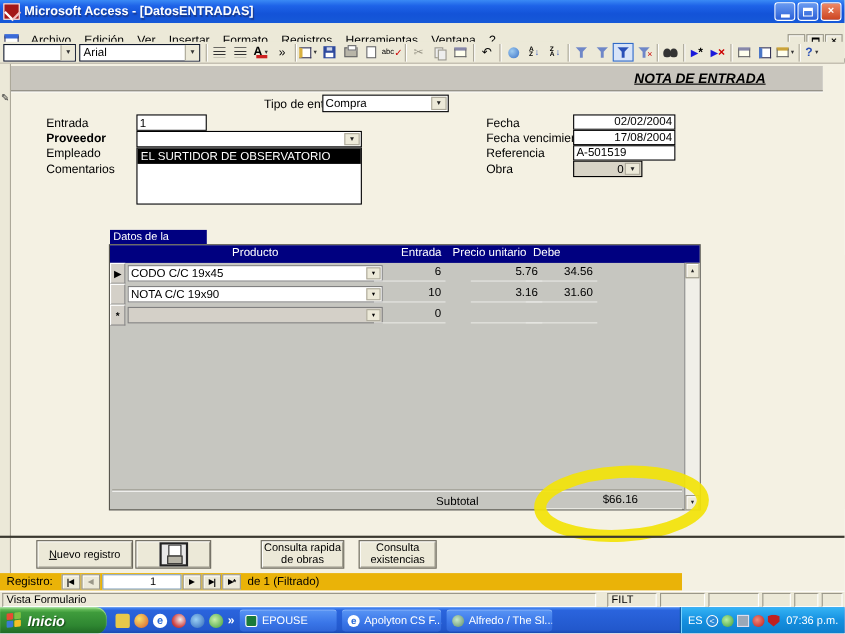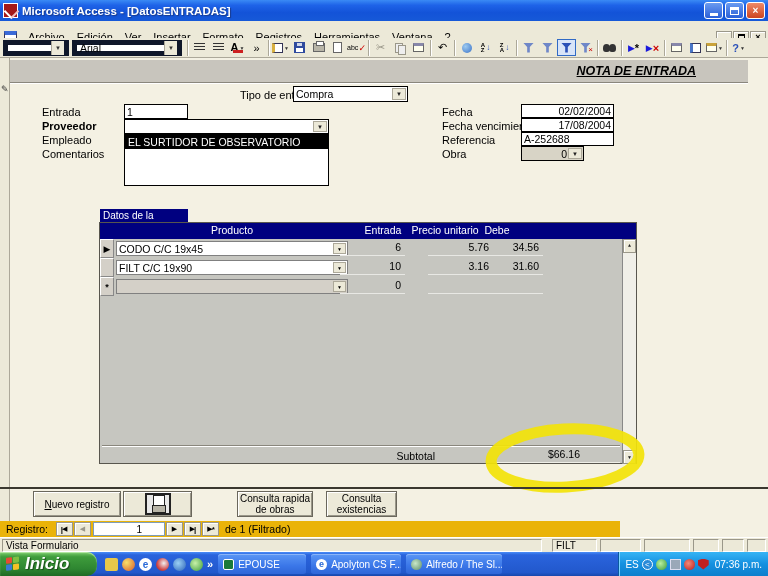--- a/index.html
+++ b/index.html
@@ -33,21 +33,21 @@
   #child-controls { margin-left:auto; display:flex; }
   .cbtn { width:16px; height:13px; border:1px solid #9a9789; background:#ece9d8; margin-left:1px;
     display:flex; align-items:center; justify-content:center; font-size:9px; font-weight:bold;
     box-shadow:inset 1px 1px 0 #fff; }
   .cbtn .minbar2 { width:6px; height:2px; background:#000; margin-top:6px; }
   .cbtn .restore2 { width:7px; height:6px; border:1px solid #000; border-top:2px solid #000; }
 
   
   #toolbar { left:0; top:38px; width:768px; height:20px; background:#ece9d8;
     border-bottom:1px solid #aca899; display:flex; align-items:center; padding:0 3px; }
-  .tcombo { height:16px; background:#fff; border:5px solid #0f172a; display:flex; align-items:center;
+  .tcombo { height:16px; background:#fff; border:1px solid #0f172a; display:flex; align-items:center;
     font-size:10.5px; padding-left:3px; margin-right:3px; }
   .tcombo .arrow { margin-left:auto; width:13px; height:14px; background:#ece9d8; border-left:1px solid #aca899;
     display:flex; align-items:center; justify-content:center; font-size:6px; color:#333; }
   .tbtn { width:19px; height:17px; display:flex; align-items:center; justify-content:center;
     border:1px solid transparent; font-size:11px; position:relative; }
   .tsep { width:1px; height:16px; background:#aca899; margin:0 2px; box-shadow:1px 0 0 #fff; }
   .gray { color:#9a9789; }
   .alines { width:11px; height:9px; background:repeating-linear-gradient(180deg,#333 0 1px,transparent 1px 3px); }
   .fontA { font-weight:bold; font-size:11px; line-height:9px; }
   .redbar { position:absolute; left:4px; bottom:2px; width:10px; height:3px; background:#cc2020; }
@@ -138,21 +138,21 @@
     font-size:10px; padding:0px 3px; background:#ece9d8; }
 
   
   #taskbar { left:0; top:552px; width:768px; height:24px;
     background:linear-gradient(180deg,#4a8ef8 0%,#2a64dd 12%,#2258cc 85%,#1747ad 100%); display:flex; align-items:center; }
   #start-btn { width:97px; height:24px; border-radius:0 10px 10px 0;
     background:linear-gradient(180deg,#7ed06e 0%,#3f9c3c 20%,#2e8631 70%,#1f6a24 100%);
     display:flex; align-items:center; padding-left:6px; box-shadow:inset 0 1px 1px #b8e8a8; }
   #start-logo { width:14px; height:14px; display:grid; grid-template-columns:6px 6px; grid-template-rows:6px 6px; gap:1px; transform:skewY(-6deg); margin-right:5px; }
   #start-logo div { border-radius:1px; }
-  #start-text { color:#fff; font-weight:bold; font-style:italic; font-size:17px; text-shadow:1px 1px 1px #1a4a1a; }
+  #start-text { color:#fff; font-weight:bold; font-style:italic; font-size:13px; text-shadow:1px 1px 1px #1a4a1a; }
   #quicklaunch { display:flex; align-items:center; margin-left:8px; }
   .ql { width:13px; height:13px; margin-right:4px; border-radius:2px; }
   .task { height:20px; margin-left:5px; border-radius:3px; background:linear-gradient(180deg,#5a96f5,#3a76e8 60%,#2f66d8);
     box-shadow:inset 0 1px 0 #8ab4f8; color:#fff; font-size:10px; display:flex; align-items:center; padding:0 5px; white-space:nowrap; overflow:hidden; }
   .task.active { background:linear-gradient(180deg,#1e4cb0,#173d96); box-shadow:inset 1px 1px 2px #0a2a6a; }
   .ticon { width:11px; height:11px; margin-right:4px; flex:none; border-radius:2px; }
   #tray { margin-left:auto; height:24px; background:linear-gradient(180deg,#35b4f5 0%,#1590e0 50%,#0d7ecc 100%);
     border-left:1px solid #0a5aa0; box-shadow:inset 1px 0 0 #7ad4ff; display:flex; align-items:center; padding:0 6px 0 6px; }
   #tray .ti { width:11px; height:11px; margin-right:3px; }
   #tray-time { color:#fff; font-size:10px; margin-left:3px; white-space:nowrap; }
@@ -356,21 +356,21 @@
   <span class="flabel abs" style="left:442px;top:134px;">Referencia</span>
   <span class="flabel abs" style="left:442px;top:148px;">Obra</span>
 
   <div class="fbox r abs" style="left:521px;top:104px;width:93px;height:14px;">
       <span>02/02/2004</span>
     </div>
   <div class="fbox r abs" style="left:521px;top:118px;width:93px;height:14px;">
       <span>17/08/2004</span>
     </div>
   <div class="fbox abs" style="left:521px;top:132px;width:93px;height:14px;">
-      <span>A-252688</span>
+      <span>A-501519</span>
     </div>
   <div class="fbox r abs" style="left:521px;top:146px;width:63px;height:15px;background:#d8d4c6;padding-right:16px;">
     <span>0</span>
     <div class="combo-btn">▼</div>
   </div>
 
   <div id="subform-label" class="abs">Datos de la entrada</div>
   <div id="subform" class="abs">
     <div id="sf-header">
       <span class="sf-h" style="left:16px;width:232px;">Producto</span>
@@ -388,21 +388,21 @@
           <div class="cbtn2">▼</div>
         </div>
       <div class="sf-num" style="left:240px;width:65px;">6</div>
       <div class="sf-num" style="left:328px;width:65px;">5.76</div>
       <div class="sf-num" style="left:378px;width:65px;">34.56</div>
     </div>
 
     <div class="sf-row" style="top:35px;">
       <div class="sf-selcol"></div>
       <div class="sf-combo">
-          <span>FILT C/C 19x90</span>
+          <span>NOTA C/C 19x90</span>
           <div class="cbtn2">▼</div>
         </div>
       <div class="sf-num" style="left:240px;width:65px;">10</div>
       <div class="sf-num" style="left:328px;width:65px;">3.16</div>
       <div class="sf-num" style="left:378px;width:65px;">31.60</div>
     </div>
 
     <div class="sf-row" style="top:54px;">
       <div class="sf-selcol">
           <span style="font-weight:bold;">*</span>

